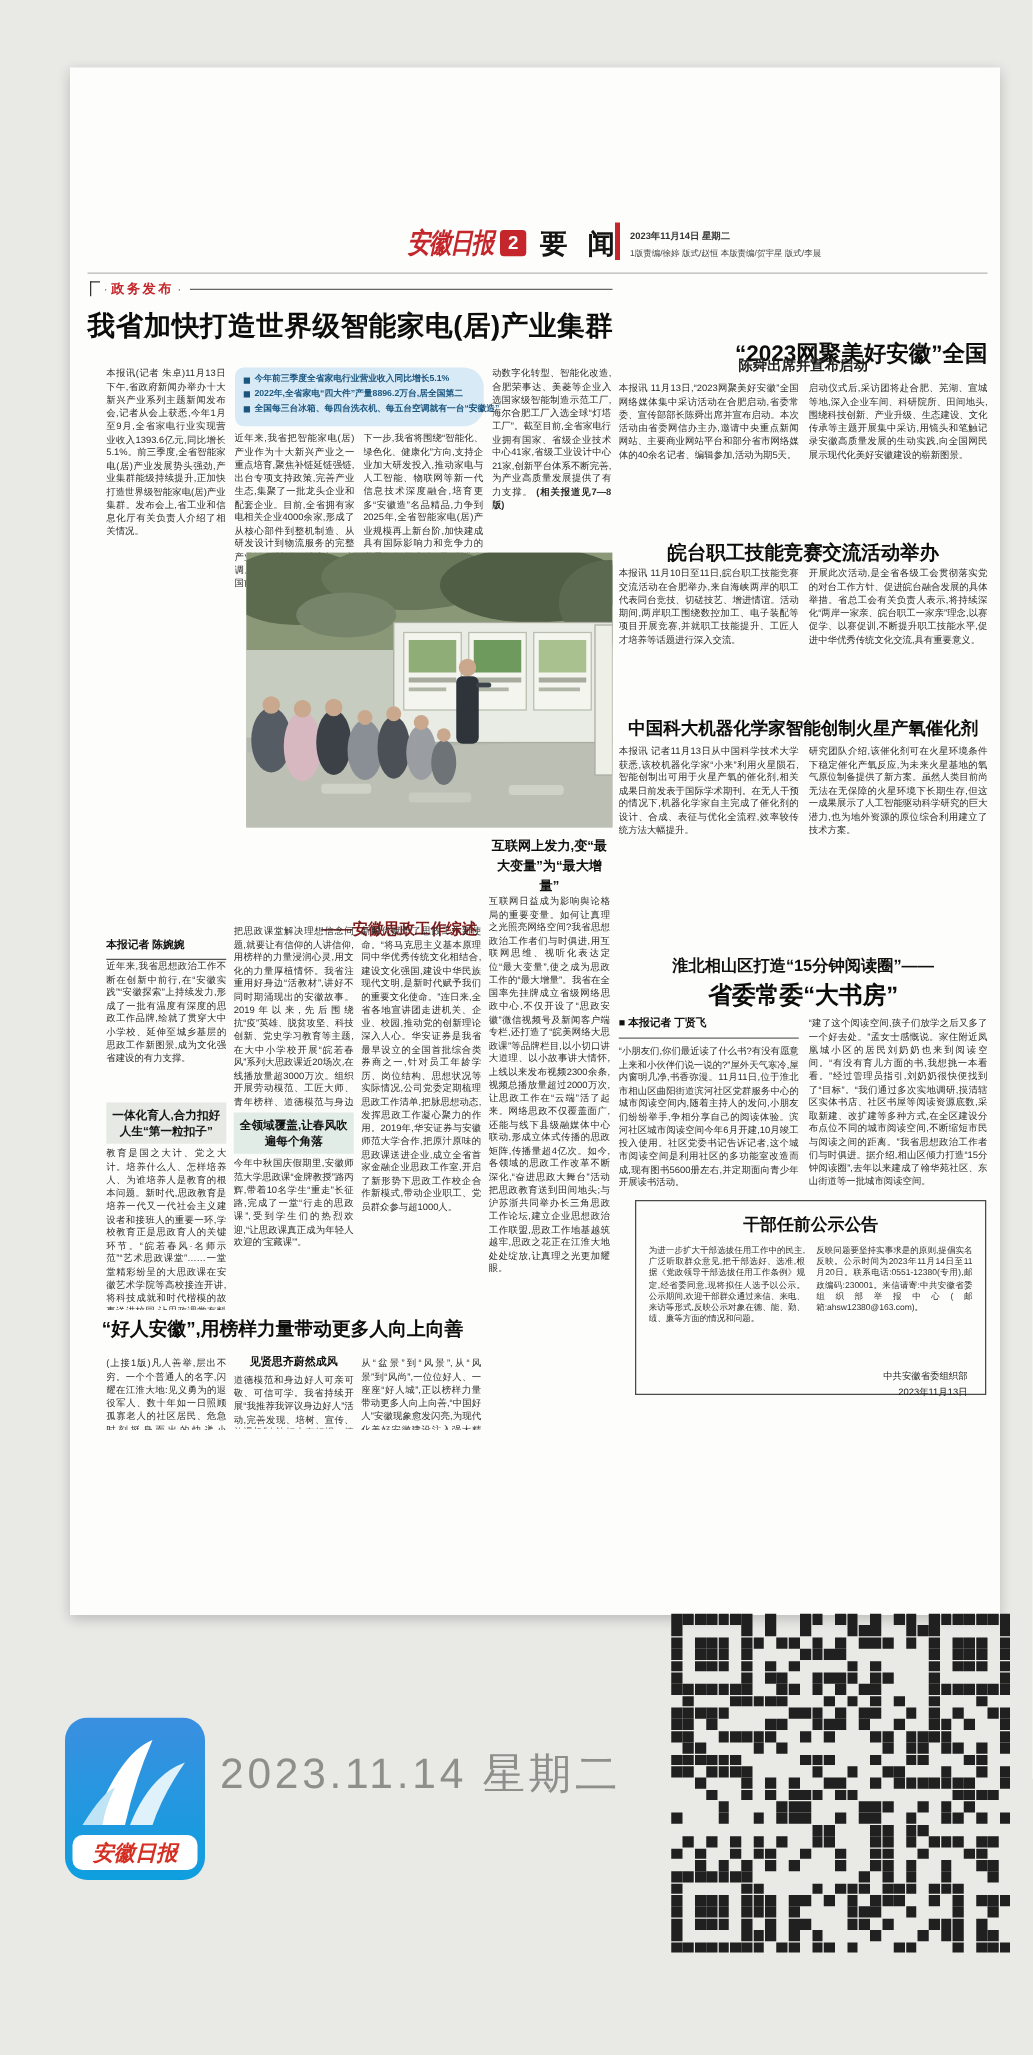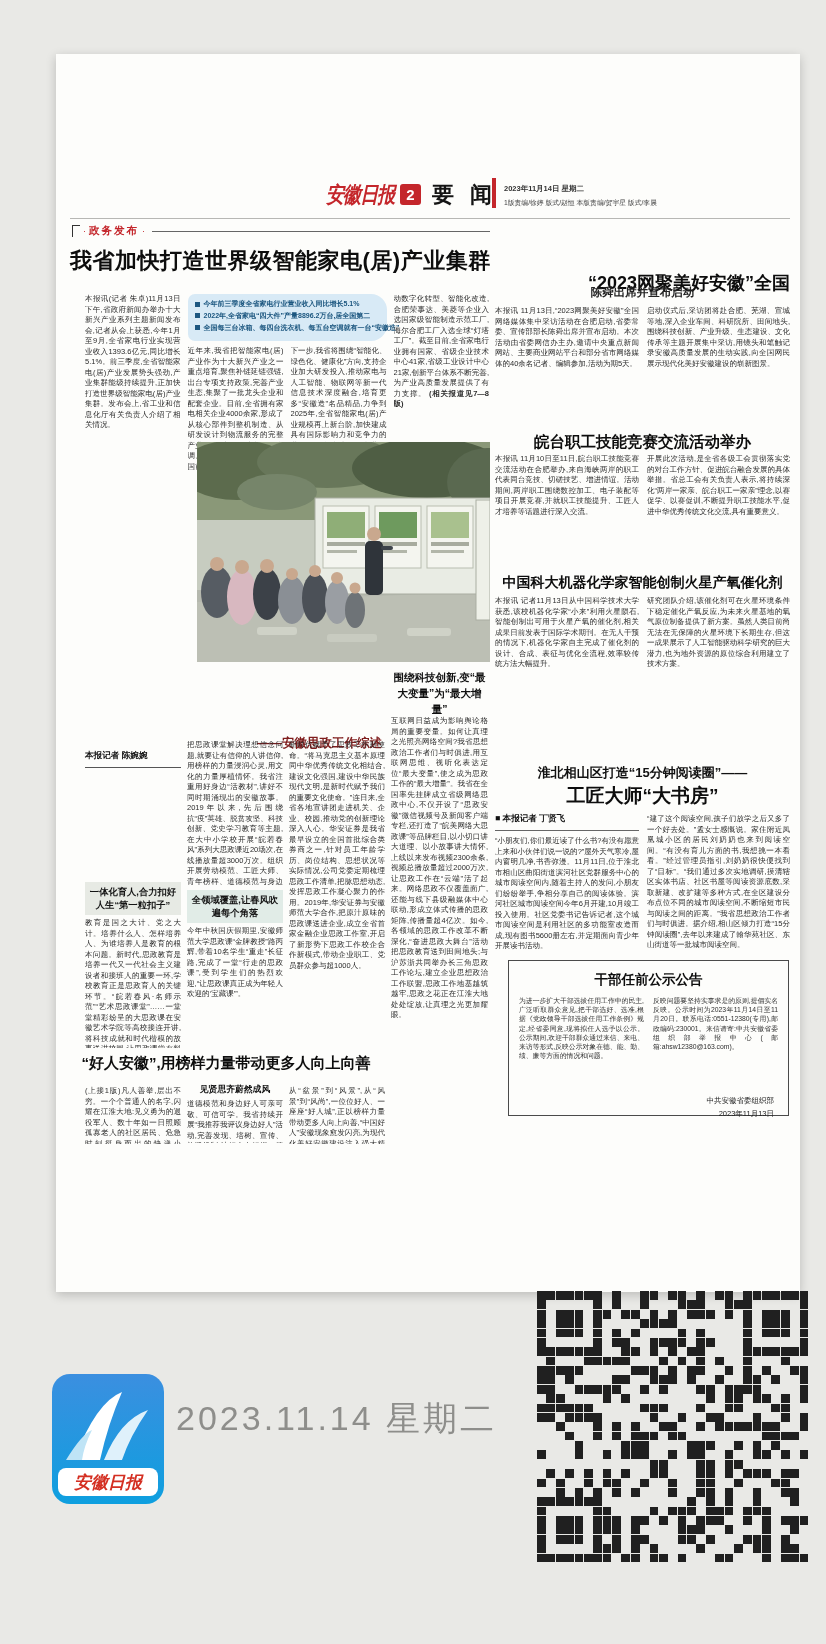--- a/index.html
+++ b/index.html
@@ -181,24 +181,25 @@
       <circle cx="118" cy="129" r="6" fill="#c9a88e"></circle>
       <circle cx="140" cy="136" r="6" fill="#c9a88e"></circle>
       <ellipse cx="158" cy="168" rx="10" ry="18" fill="#6e7377"></ellipse>
       <circle cx="158" cy="146" r="5.5" fill="#c9a88e"></circle>
       <rect x="60" y="185" width="40" height="8" rx="3" fill="#cfd2c7"></rect>
       <rect x="130" y="192" width="50" height="8" rx="3" fill="#c8cbc0"></rect>
       <rect x="210" y="186" width="44" height="8" rx="3" fill="#cfd2c7"></rect>
     </svg>
   </div>
 
-  <div class="ab box4">围绕科技创新,变“最大变量”为“最大增量”</div>
+  <div class="ab box4">互联网上发力,变“最大变量”为“最大增量”</div>
   <div class="ab sz-sub">——安徽思政工作综述</div>
   <div class="ab sz-byline">本报记者 陈婉婉</div>
 
+  <div class="ab body-txt" style="left:29px;top:714px;width:96px;height:110px;">近年来,我省思想政治工作不断在创新中前行,在“安徽实践”“安徽探索”上持续发力,形成了一批有温度有深度的思政工作品牌,绘就了贯穿大中小学校、延伸至城乡基层的思政工作新图景,成为文化强省建设的有力支撑。</div>
   <div class="ab sz-box" style="left:29px;top:828px;width:96px;box-sizing:border-box;">一体化育人,合力扣好人生“第一粒扣子”</div>
   <div class="ab body-txt" style="left:29px;top:864px;width:96px;height:130px;">教育是国之大计、党之大计。培养什么人、怎样培养人、为谁培养人是教育的根本问题。新时代,思政教育是培养一代又一代社会主义建设者和接班人的重要一环,学校教育正是思政育人的关键环节。“皖若春风·名师示范”“艺术思政课堂”……一堂堂精彩纷呈的大思政课在安徽艺术学院等高校接连开讲,将科技成就和时代楷模的故事送进校园,让思政课堂有料又有趣。</div>
 
   <div class="ab body-txt" style="left:131px;top:686px;width:96px;height:146px;">把思政课堂解决理想信念问题,就要让有信仰的人讲信仰,用榜样的力量浸润心灵,用文化的力量厚植情怀。我省注重用好身边“活教材”,讲好不同时期涌现出的安徽故事。2019年以来,先后围绕抗“疫”英雄、脱贫攻坚、科技创新、党史学习教育等主题,在大中小学校开展“皖若春风”系列大思政课近20场次,在线播放量超3000万次。组织开展劳动模范、工匠大师、青年榜样、道德模范与身边好人、文化名家等进校园系列活动18场,引导广大青少年将榜样力量转化为生动实践,帮助青少年扣好人生第一粒扣子。</div>
   <div class="ab sz-box sz-box2" style="left:131px;top:836px;width:96px;box-sizing:border-box;">全领域覆盖,让春风吹遍每个角落</div>
   <div class="ab body-txt" style="left:131px;top:872px;width:96px;height:122px;">今年中秋国庆假期里,安徽师范大学思政课“金牌教授”路丙辉,带着10名学生“重走”长征路,完成了一堂“行走的思政课”,受到学生们的热烈欢迎,“让思政课真正成为年轻人欢迎的‘宝藏课’”。</div>
 
   <div class="ab body-txt" style="left:233px;top:686px;width:96px;height:308px;">新时代赋予了思政工作新使命。“将马克思主义基本原理同中华优秀传统文化相结合,建设文化强国,建设中华民族现代文明,是新时代赋予我们的重要文化使命。”连日来,全省各地宣讲团走进机关、企业、校园,推动党的创新理论深入人心。华安证券是我省最早设立的全国首批综合类券商之一,针对员工年龄学历、岗位结构、思想状况等实际情况,公司党委定期梳理思政工作清单,把脉思想动态,发挥思政工作凝心聚力的作用。2019年,华安证券与安徽师范大学合作,把原汁原味的思政课送进企业,成立全省首家金融企业思政工作室,开启了新形势下思政工作校企合作新模式,带动企业职工、党员群众参与超1000人。</div>
   <div class="ab body-txt" style="left:335px;top:662px;width:97px;height:428px;">互联网日益成为影响舆论格局的重要变量。如何让真理之光照亮网络空间?我省思想政治工作者们与时俱进,用互联网思维、视听化表达定位“最大变量”,使之成为思政工作的“最大增量”。我省在全国率先挂牌成立省级网络思政中心,不仅开设了“思政安徽”微信视频号及新闻客户端专栏,还打造了“皖美网络大思政课”等品牌栏目,以小切口讲大道理、以小故事讲大情怀,上线以来发布视频2300余条,视频总播放量超过2000万次,让思政工作在“云端”活了起来。网络思政不仅覆盖面广,还能与线下县级融媒体中心联动,形成立体式传播的思政矩阵,传播量超4亿次。如今,各领域的思政工作改革不断深化,“奋进思政大舞台”活动把思政教育送到田间地头;与沪苏浙共同举办长三角思政工作论坛,建立企业思想政治工作联盟,思政工作地基越筑越牢,思政之花正在江淮大地处处绽放,让真理之光更加耀眼。</div>
 
@@ -219,21 +220,21 @@
 
   <div class="ab wt-title">皖台职工技能竞赛交流活动举办</div>
   <div class="ab body-txt" style="left:439px;top:400px;width:144px;height:106px;">本报讯 11月10日至11日,皖台职工技能竞赛交流活动在合肥举办,来自海峡两岸的职工代表同台竞技、切磋技艺、增进情谊。活动期间,两岸职工围绕数控加工、电子装配等项目开展竞赛,并就职工技能提升、工匠人才培养等话题进行深入交流。</div>
   <div class="ab body-txt" style="left:591px;top:400px;width:143px;height:106px;">开展此次活动,是全省各级工会贯彻落实党的对台工作方针、促进皖台融合发展的具体举措。省总工会有关负责人表示,将持续深化“两岸一家亲、皖台职工一家亲”理念,以赛促学、以赛促训,不断提升职工技能水平,促进中华优秀传统文化交流,具有重要意义。</div>
 
   <div class="ab us-title">中国科大机器化学家智能创制火星产氧催化剂</div>
   <div class="ab body-txt" style="left:439px;top:542px;width:144px;height:130px;">本报讯 记者11月13日从中国科学技术大学获悉,该校机器化学家“小来”利用火星陨石,智能创制出可用于火星产氧的催化剂,相关成果日前发表于国际学术期刊。在无人干预的情况下,机器化学家自主完成了催化剂的设计、合成、表征与优化全流程,效率较传统方法大幅提升。</div>
   <div class="ab body-txt" style="left:591px;top:542px;width:143px;height:130px;">研究团队介绍,该催化剂可在火星环境条件下稳定催化产氧反应,为未来火星基地的氧气原位制备提供了新方案。虽然人类目前尚无法在无保障的火星环境下长期生存,但这一成果展示了人工智能驱动科学研究的巨大潜力,也为地外资源的原位综合利用建立了技术方案。</div>
 
   <div class="ab sf-kicker">淮北相山区打造“15分钟阅读圈”——</div>
-  <div class="ab sf-title">工匠大师“大书房”</div>
+  <div class="ab sf-title">省委常委“大书房”</div>
   <div class="ab sf-byline">■ 本报记者 丁贤飞</div>
   <div class="ab body-txt" style="left:439px;top:782px;width:144px;height:118px;">“小朋友们,你们最近读了什么书?有没有愿意上来和小伙伴们说一说的?”屋外天气寒冷,屋内窗明几净,书香弥漫。11月11日,位于淮北市相山区曲阳街道滨河社区党群服务中心的城市阅读空间内,随着主持人的发问,小朋友们纷纷举手,争相分享自己的阅读体验。滨河社区城市阅读空间今年6月开建,10月竣工投入使用。社区党委书记告诉记者,这个城市阅读空间是利用社区的多功能室改造而成,现有图书5600册左右,并定期面向青少年开展读书活动。</div>
   <div class="ab body-txt" style="left:591px;top:760px;width:143px;height:140px;">“建了这个阅读空间,孩子们放学之后又多了一个好去处。”孟女士感慨说。家住附近凤凰城小区的居民刘奶奶也来到阅读空间。“有没有育儿方面的书,我想挑一本看看。”经过管理员指引,刘奶奶很快便找到了“目标”。“我们通过多次实地调研,摸清辖区实体书店、社区书屋等阅读资源底数,采取新建、改扩建等多种方式,在全区建设分布点位不同的城市阅读空间,不断缩短市民与阅读之间的距离。”我省思想政治工作者们与时俱进。据介绍,相山区倾力打造“15分钟阅读圈”,去年以来建成了翰华苑社区、东山街道等一批城市阅读空间。</div>
 
   <div class="ab gb-box">
     <div class="gb-title">干部任前公示公告</div>
     <div class="gb-cols">
       <div class="tiny-txt">为进一步扩大干部选拔任用工作中的民主,广泛听取群众意见,把干部选好、选准,根据《党政领导干部选拔任用工作条例》规定,经省委同意,现将拟任人选予以公示。公示期间,欢迎干部群众通过来信、来电、来访等形式,反映公示对象在德、能、勤、绩、廉等方面的情况和问题。</div>
       <div class="tiny-txt">反映问题要坚持实事求是的原则,提倡实名反映。公示时间为2023年11月14日至11月20日。联系电话:0551-12380(专用),邮政编码:230001。来信请寄:中共安徽省委组织部举报中心(邮箱:ahsw12380@163.com)。</div>
     </div>

